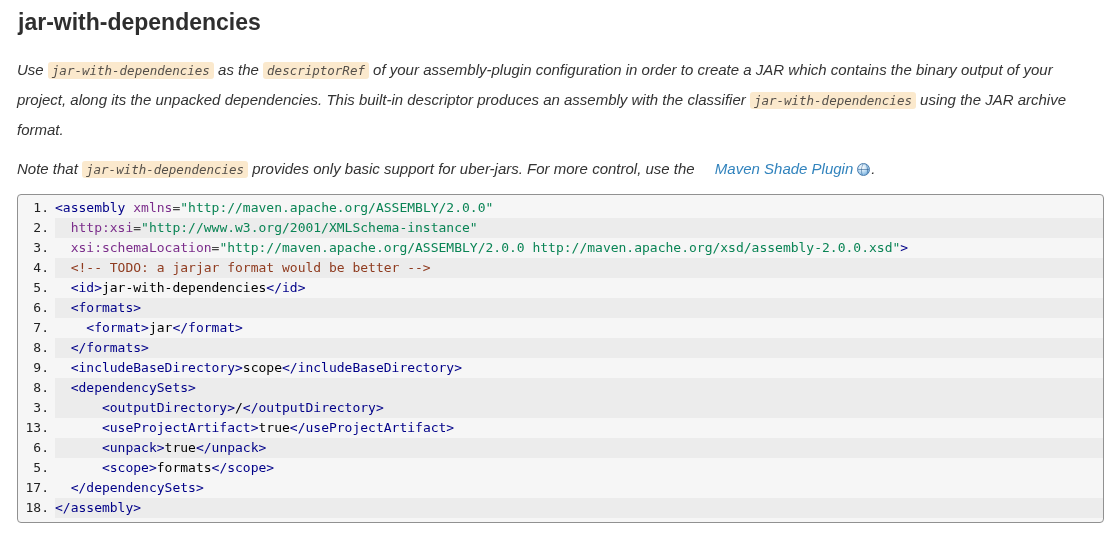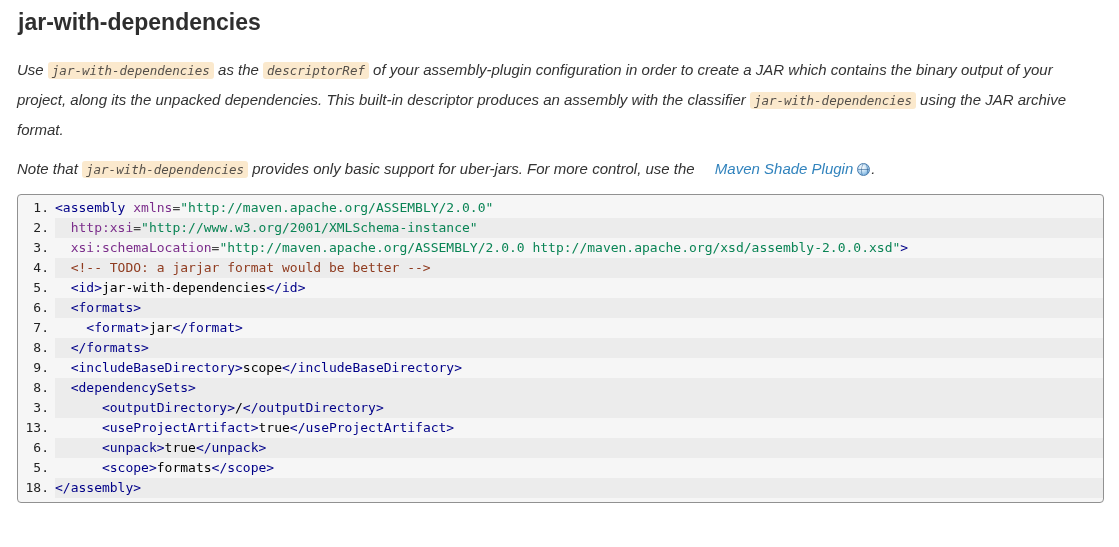--- a/index.html
+++ b/index.html
@@ -133,18 +133,22 @@
         <span class="code-text"><span class="tok-pln">      </span><span class="tok-tag">&lt;useProjectArtifact&gt;</span><span class="tok-pln">true</span><span class="tok-tag">&lt;/useProjectArtifact&gt;</span></span>
       </div>
       <div class="code-line stripe">
         <span class="line-num">6.</span>
         <span class="code-text"><span class="tok-pln">      </span><span class="tok-tag">&lt;unpack&gt;</span><span class="tok-pln">true</span><span class="tok-tag">&lt;/unpack&gt;</span></span>
       </div>
       <div class="code-line">
         <span class="line-num">5.</span>
         <span class="code-text"><span class="tok-pln">      </span><span class="tok-tag">&lt;scope&gt;</span><span class="tok-pln">formats</span><span class="tok-tag">&lt;/scope&gt;</span></span>
       </div>
+      <div class="code-line">
+        <span class="line-num">17.</span>
+        <span class="code-text"><span class="tok-pln">  </span><span class="tok-tag">&lt;/dependencySets&gt;</span></span>
+      </div>
       <div class="code-line stripe">
         <span class="line-num">18.</span>
         <span class="code-text"><span class="tok-tag">&lt;/assembly&gt;</span></span>
       </div>
     </div>
 </div>
 
 </body></html>

